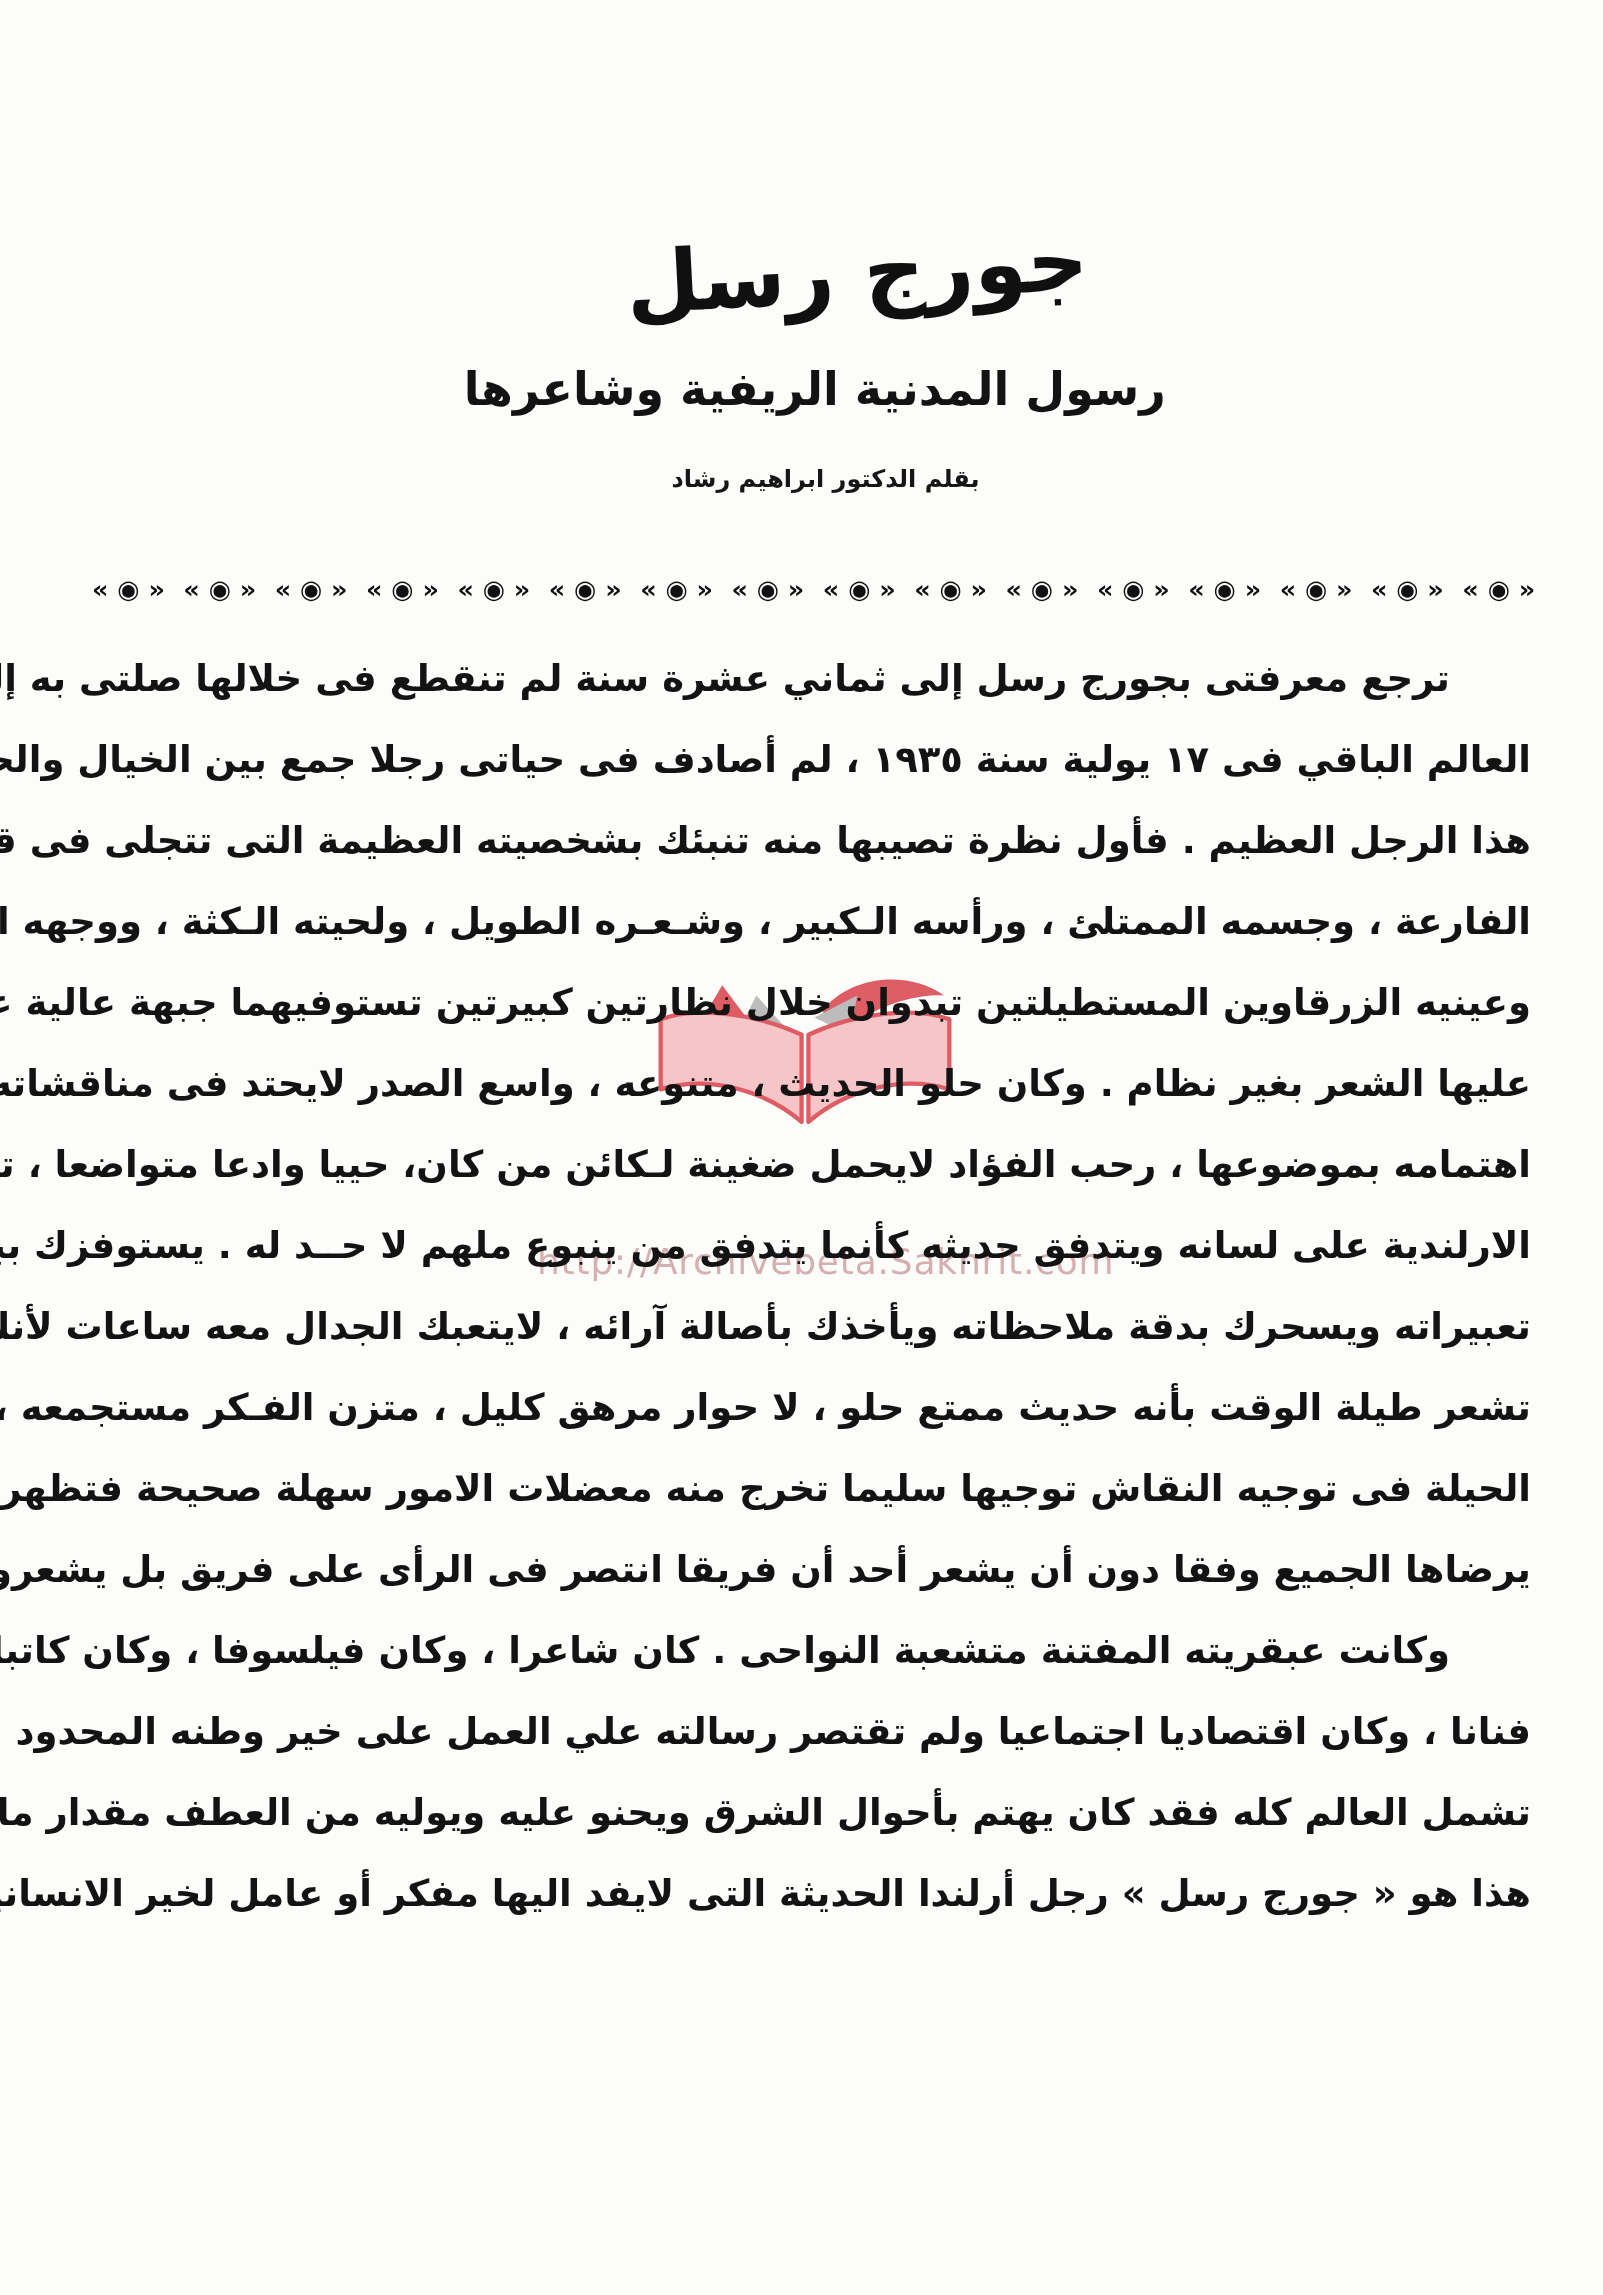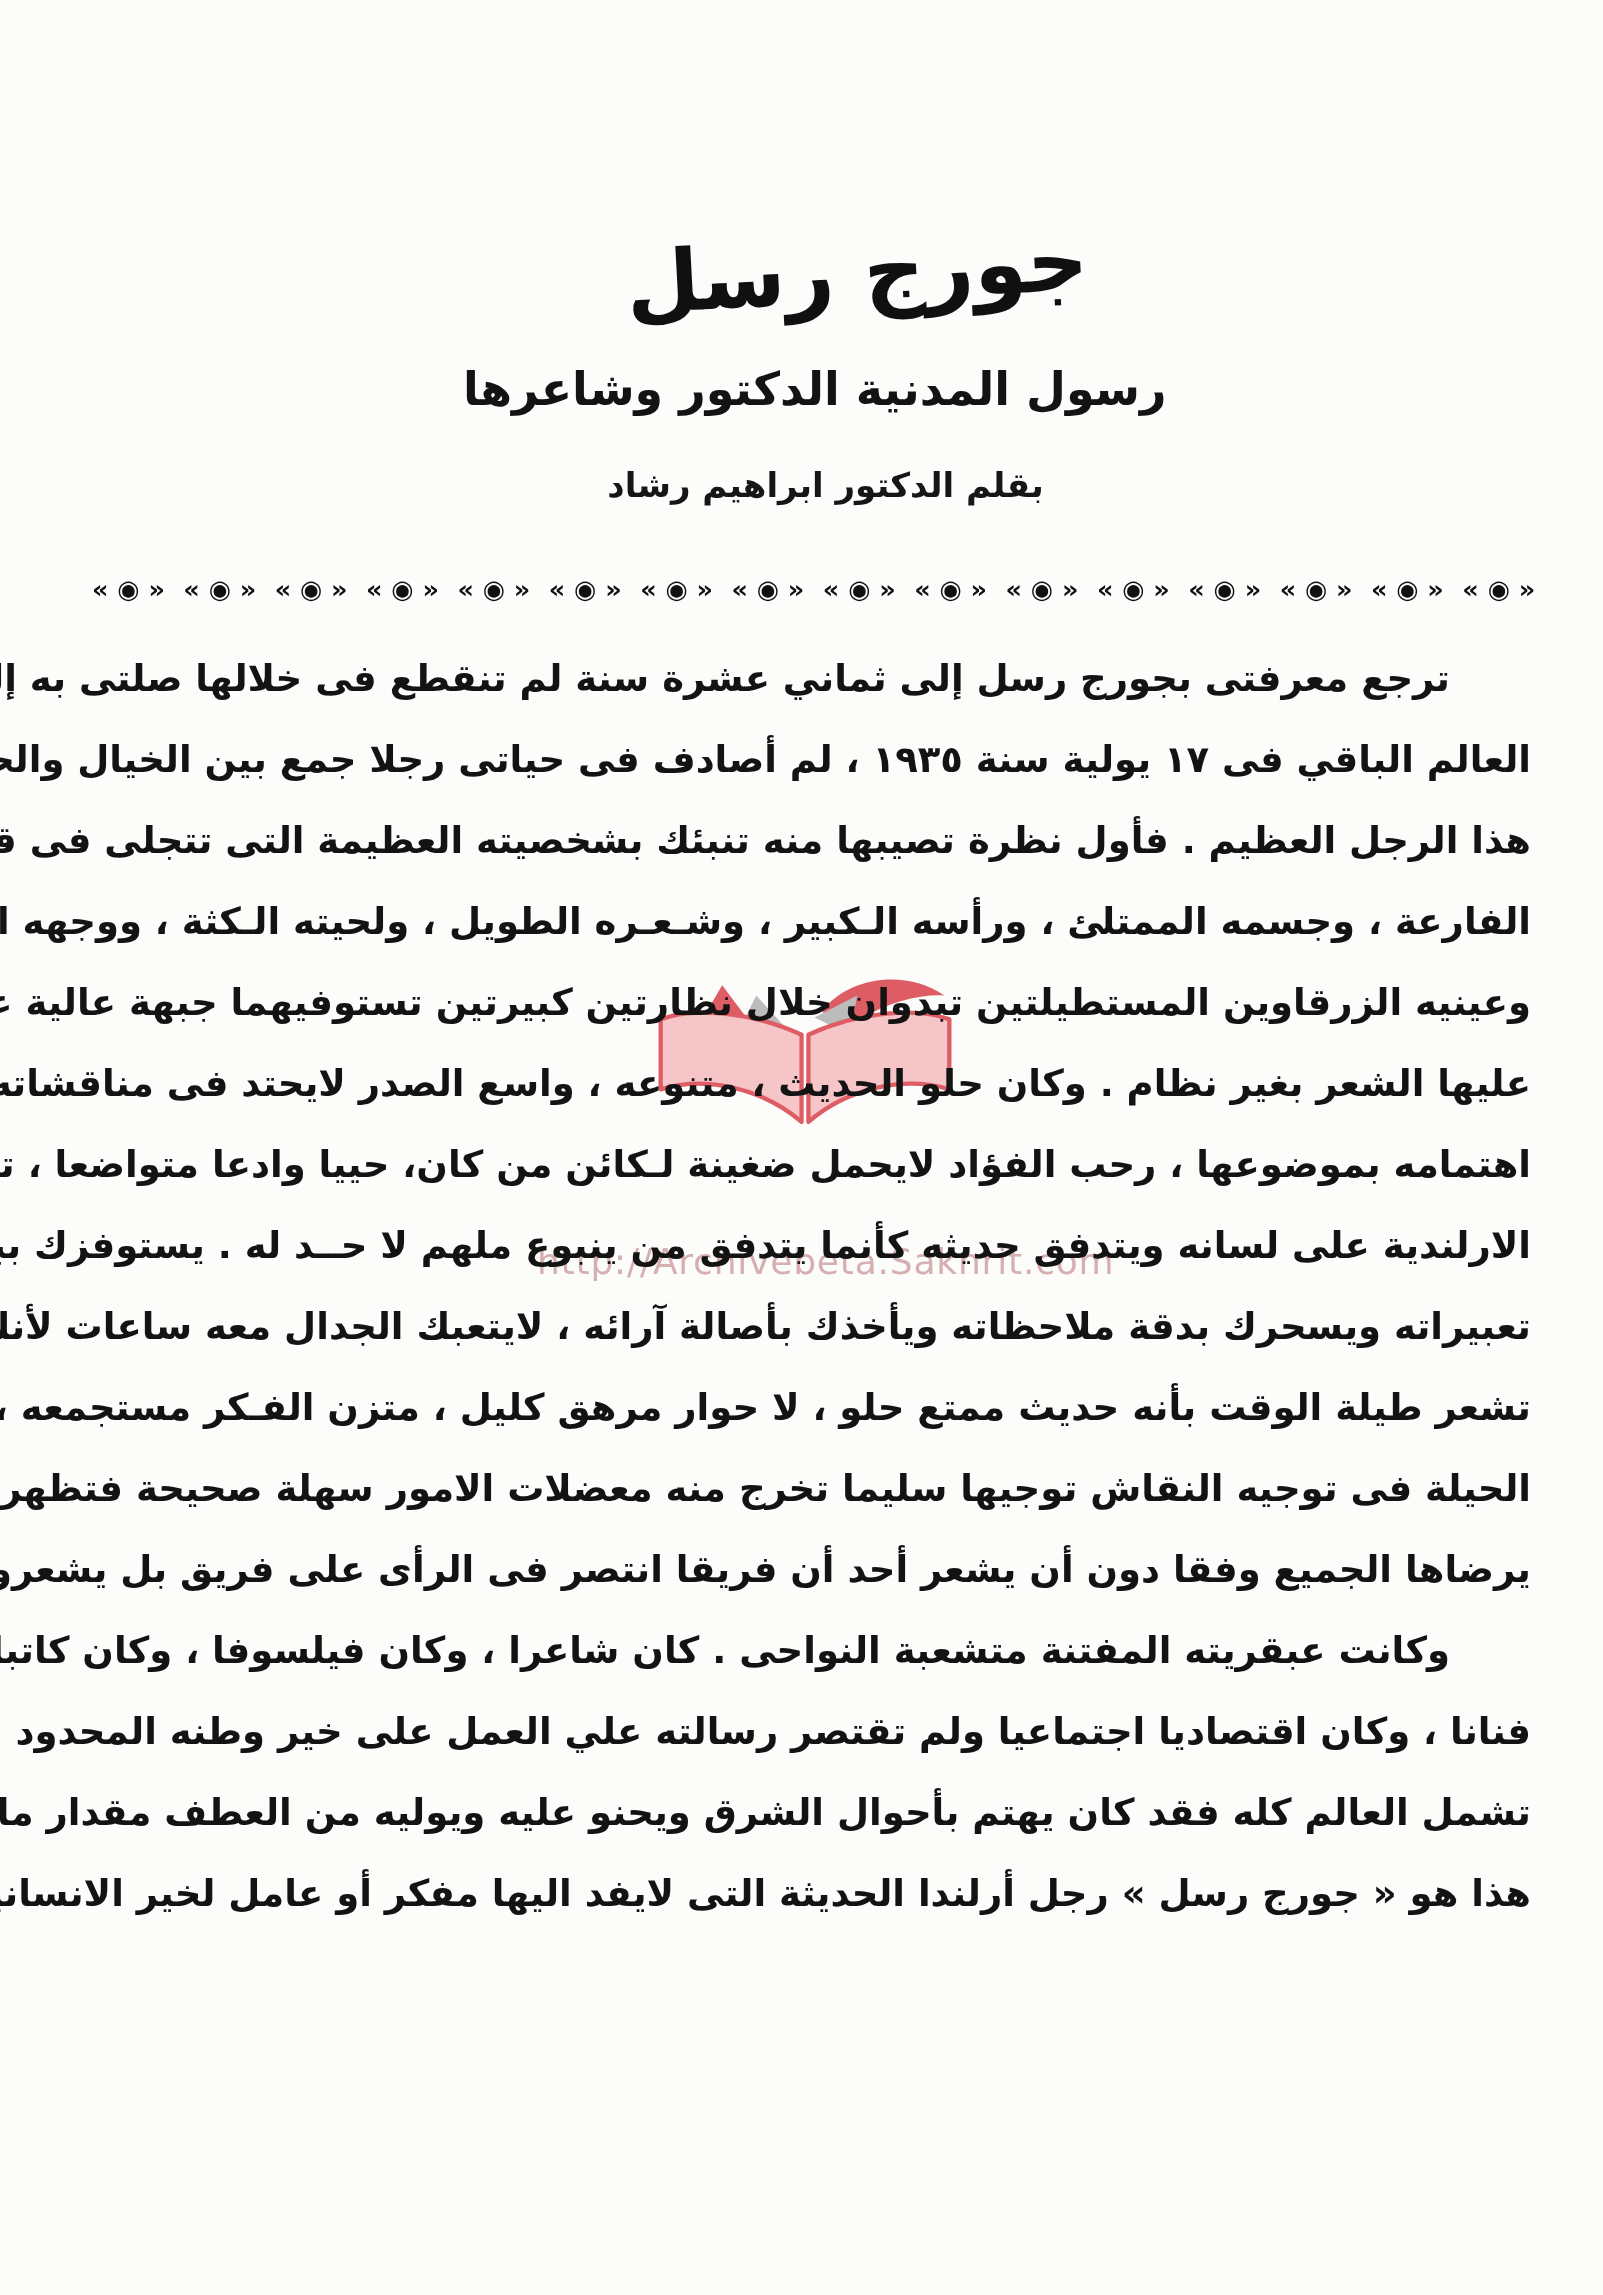--- a/index.html
+++ b/index.html
@@ -30,21 +30,21 @@
     position: absolute; top: 324px; left: 0; width: 100%;
     padding-left: 25.5px; box-sizing: border-box;
     text-align: center;
     font-size: 46px; font-weight: 700;
     color: #131313;
   }
   .byline {
     position: absolute; top: 465px; left: 0; width: 100%;
     padding-left: 47px; box-sizing: border-box;
     text-align: center;
-    font-size: 34px; font-weight: 700;
+    font-size: 24px; font-weight: 700;
     color: #161616;
   }
   .divider {
     position: absolute; top: 570px; left: 92px; right: 68px;
     font-size: 25.5px; font-weight: 700;
     color: #111;
     text-align: justify;
     text-align-last: justify;
     white-space: normal;
     letter-spacing: 0.8px;
@@ -89,21 +89,21 @@
   .line.indent    { padding-right: 81px; }
   .line.mid       { text-align: right; text-align-last: right; padding-right: 624px; white-space: normal; }
   .line.right-end { text-align: right; text-align-last: right; padding-right: 38px; white-space: normal; }
 </style>
 </head>
 <body>
 
 <div class="page">
 
   <h1 class="title" dir="rtl">جورج رسل</h1>
-  <h2 class="subtitle" dir="rtl">رسول المدنية الدكتور وشاعرها</h2>
+  <h2 class="subtitle" dir="rtl">رسول المدنية الريفية وشاعرها</h2>
   <div class="byline" dir="rtl">بقلم الدكتور ابراهيم رشاد</div>
   <div class="divider">«◉» «◉» «◉» «◉» «◉» «◉» «◉» «◉» «◉» «◉» «◉» «◉» «◉» «◉» «◉» «◉»</div>
 
   <div class="watermark">
     <svg class="wm-logo" viewBox="0 0 370 190" aria-hidden="true">
 
       <path d="M88,22 L52,84 L118,62 Z" fill="#dd545c"></path>
       <path d="M128,34 L96,98 L166,76 Z" fill="#b9b9b9"></path>
       <path d="M205,52 C238,10 306,4 348,34 C312,32 258,48 226,82 Z" fill="#dd545c"></path>
       <path d="M196,60 L246,34 L238,80 Z" fill="#b9b9b9"></path>

